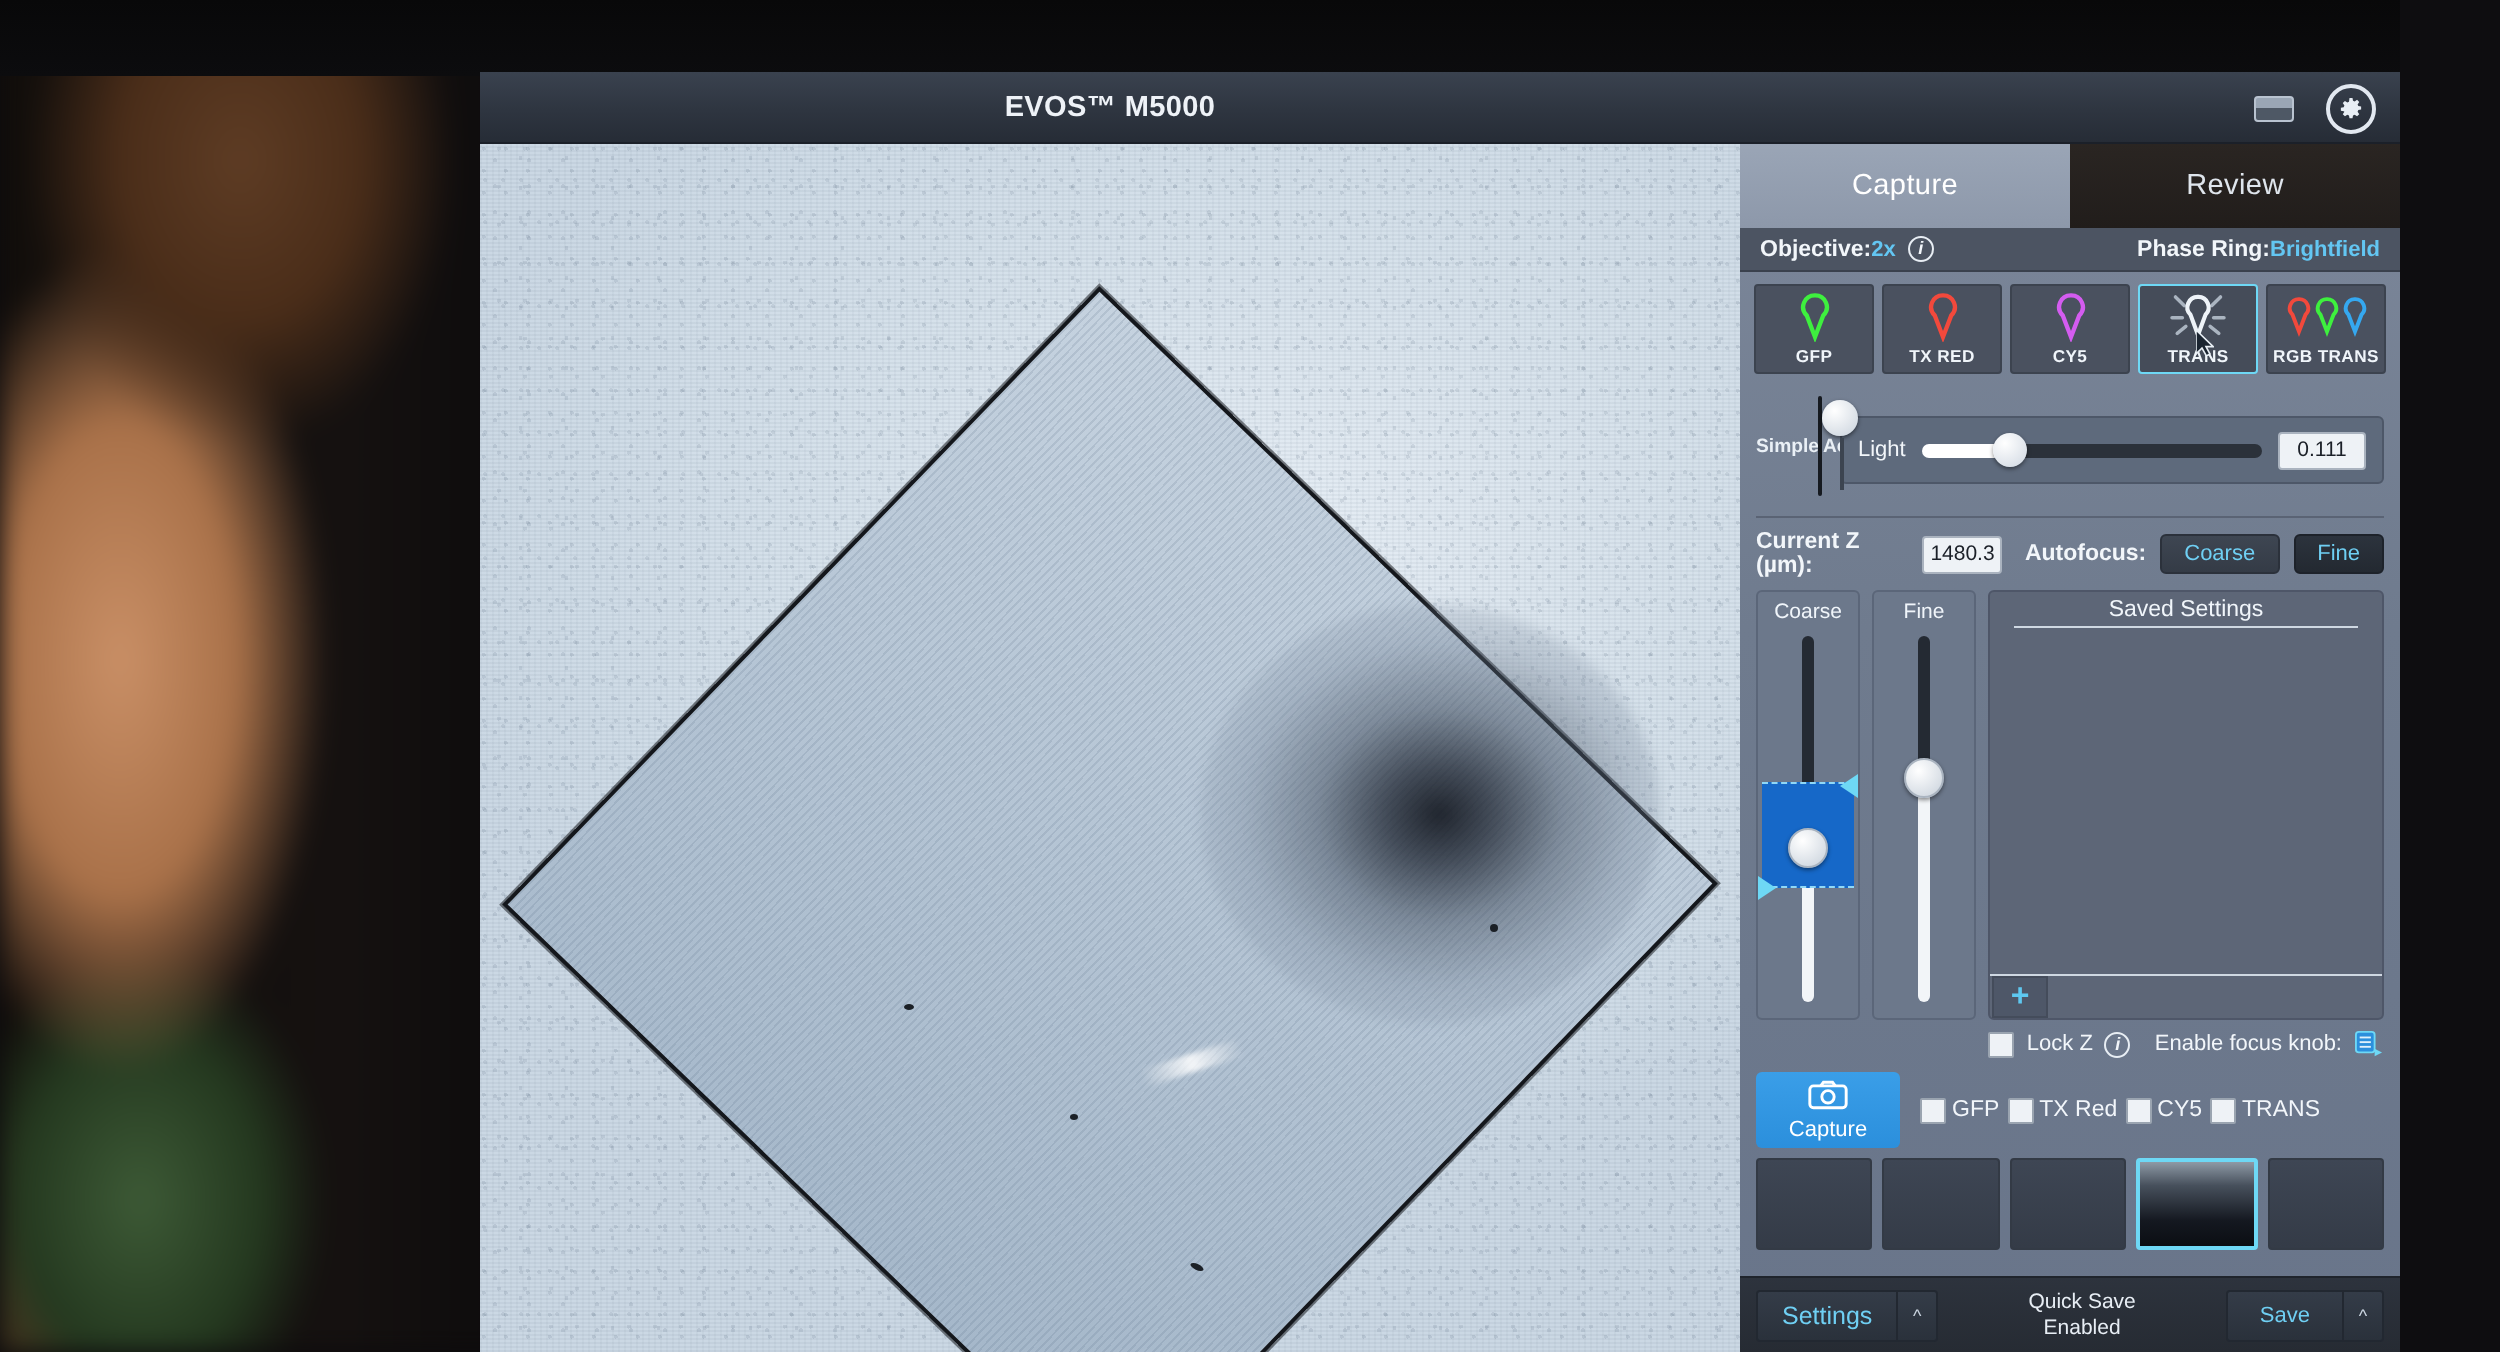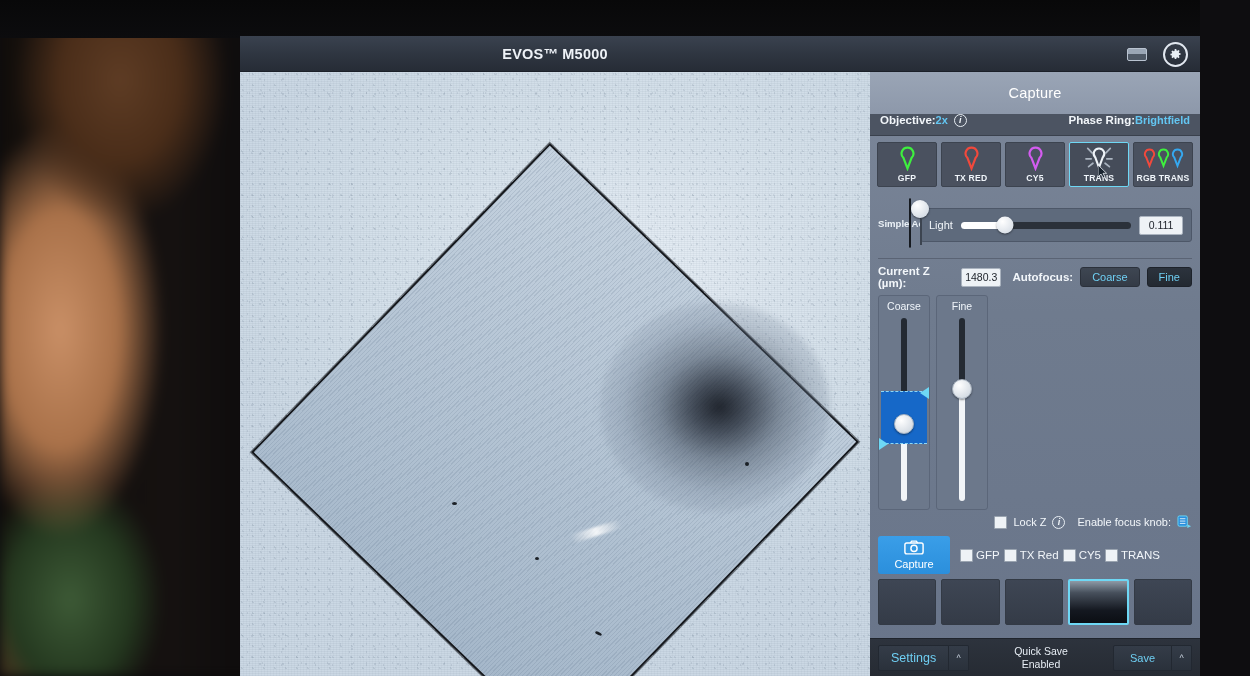--- a/index.html
+++ b/index.html
@@ -107,21 +107,21 @@
 
   .tabs { display:flex; height:42px; }
   .tab {
     flex:1; display:flex; align-items:center; justify-content:center;
     font-size:14.5px; color:#eef3f8; letter-spacing:.2px;
   }
   .tab.active { background:linear-gradient(180deg,#9aa5b6,#8d98aa); color:#ffffff; }
   .tab.inactive { background:linear-gradient(180deg,#2a2522,#211d1b); color:#dfe5ec; }
 
   .objrow {
-    height:22px; display:flex; padding:0 10px;
+    height:22px; display:flex; align-items:center; padding:0 10px;
     background:#4c5462; border-bottom:1px solid #3a414d;
   }
   .objrow .lbl { font-weight:bold; font-size:11.5px; }
   .val-blue { color:#63c6f2; font-weight:bold; margin-left:0; }
   .info-i {
     display:inline-flex; align-items:center; justify-content:center;
     width:13px; height:13px; border:1.3px solid #e8eef4; border-radius:50%;
     font-size:9px; font-style:italic; font-weight:bold; margin-left:6px; line-height:1;
   }
   .spacer { flex:1; }
@@ -288,20 +288,21 @@
       <div class="speck" style="left:212px;top:430px;width:5px;height:3px;"></div>
       <div class="speck" style="left:295px;top:485px;width:4px;height:3px;"></div>
       <div class="speck" style="left:355px;top:560px;width:7px;height:3px;transform:rotate(25deg);"></div>
       <div class="speck" style="left:505px;top:390px;width:4px;height:4px;"></div>
     </div>
 
     <div class="panel">
 
       <div class="tabs">
         <div class="tab active">Capture</div>
+        <div class="tab inactive">Review</div>
       </div>
 
       <div class="objrow">
         <span class="lbl">Objective:</span>
         <span class="val-blue">2x</span>
         <span class="info-i">i</span>
         <span class="spacer"></span>
         <span class="lbl">Phase Ring:</span>
         <span class="val-blue">Brightfield</span>
       </div>
@@ -410,20 +411,28 @@
 
         <div class="fcol">
           <div class="flabel">Fine</div>
           <div class="ftrack-wrap">
             <div class="ftrack" style="top:6px;bottom:62%;"></div>
             <div class="ftrack lower" style="top:38%;bottom:8px;"></div>
             <div class="fthumb" style="top:34%;"></div>
           </div>
         </div>
 
+        <div class="saved">
+          <div class="saved-title">Saved Settings</div>
+          <div class="saved-rule"></div>
+          <div class="saved-body"></div>
+          <div class="saved-foot">
+            <div class="plus-btn">+</div>
+          </div>
+        </div>
       </div>
 
       <div class="lockrow">
         <div class="chk"></div>
         <span class="t">Lock Z</span>
         <span class="info-i" style="margin-left:0;">i</span>
         <span class="t" style="margin-left:6px;">Enable focus knob:</span>
         <span class="knob-icon">
           <svg width="15" height="14" viewBox="0 0 16 15">
             <rect x="1" y="1" width="10" height="11" rx="1.5" fill="#2b8fdc" stroke="#6ed8f5" stroke-width="1"></rect>

